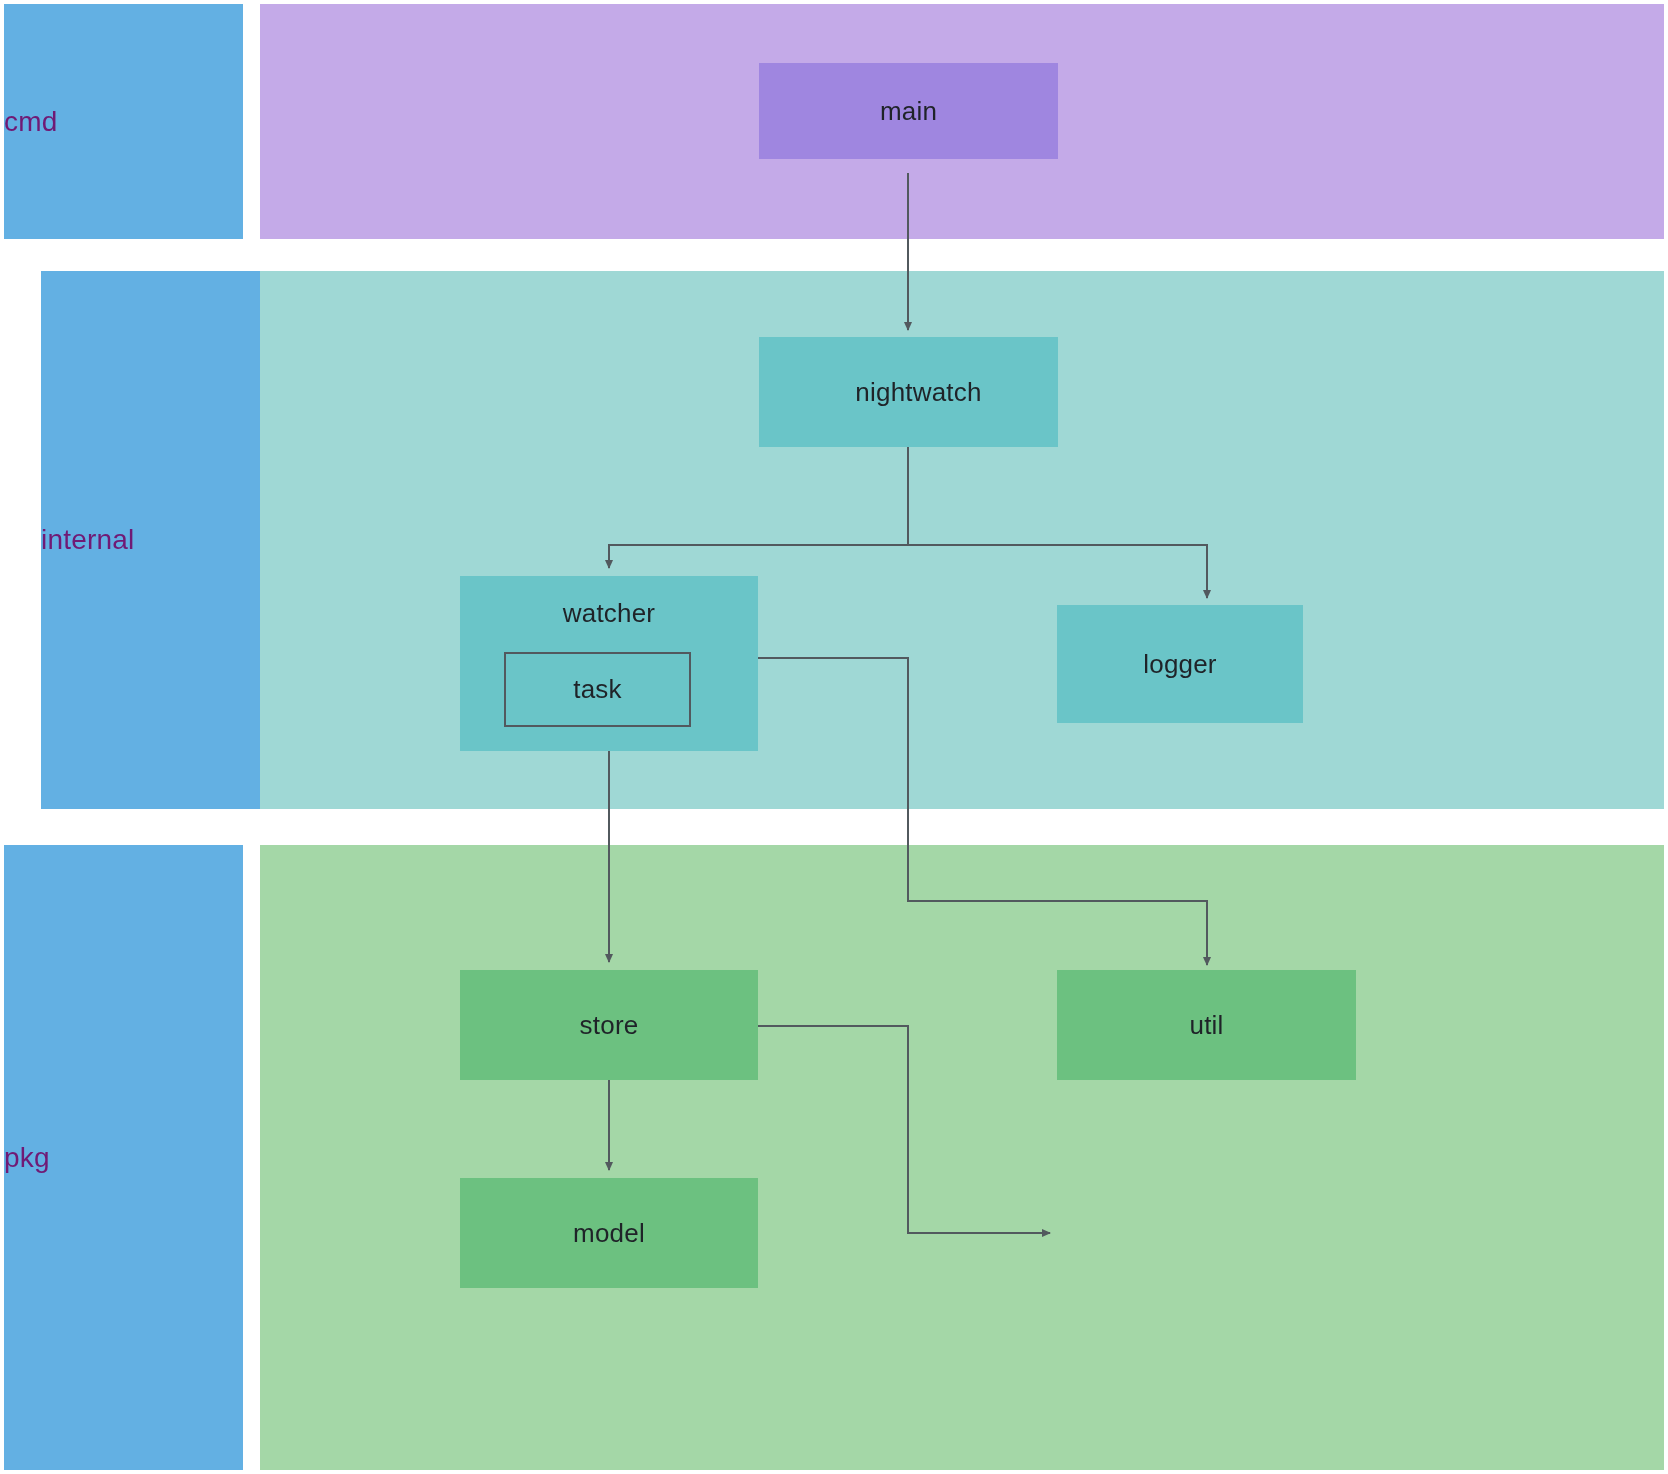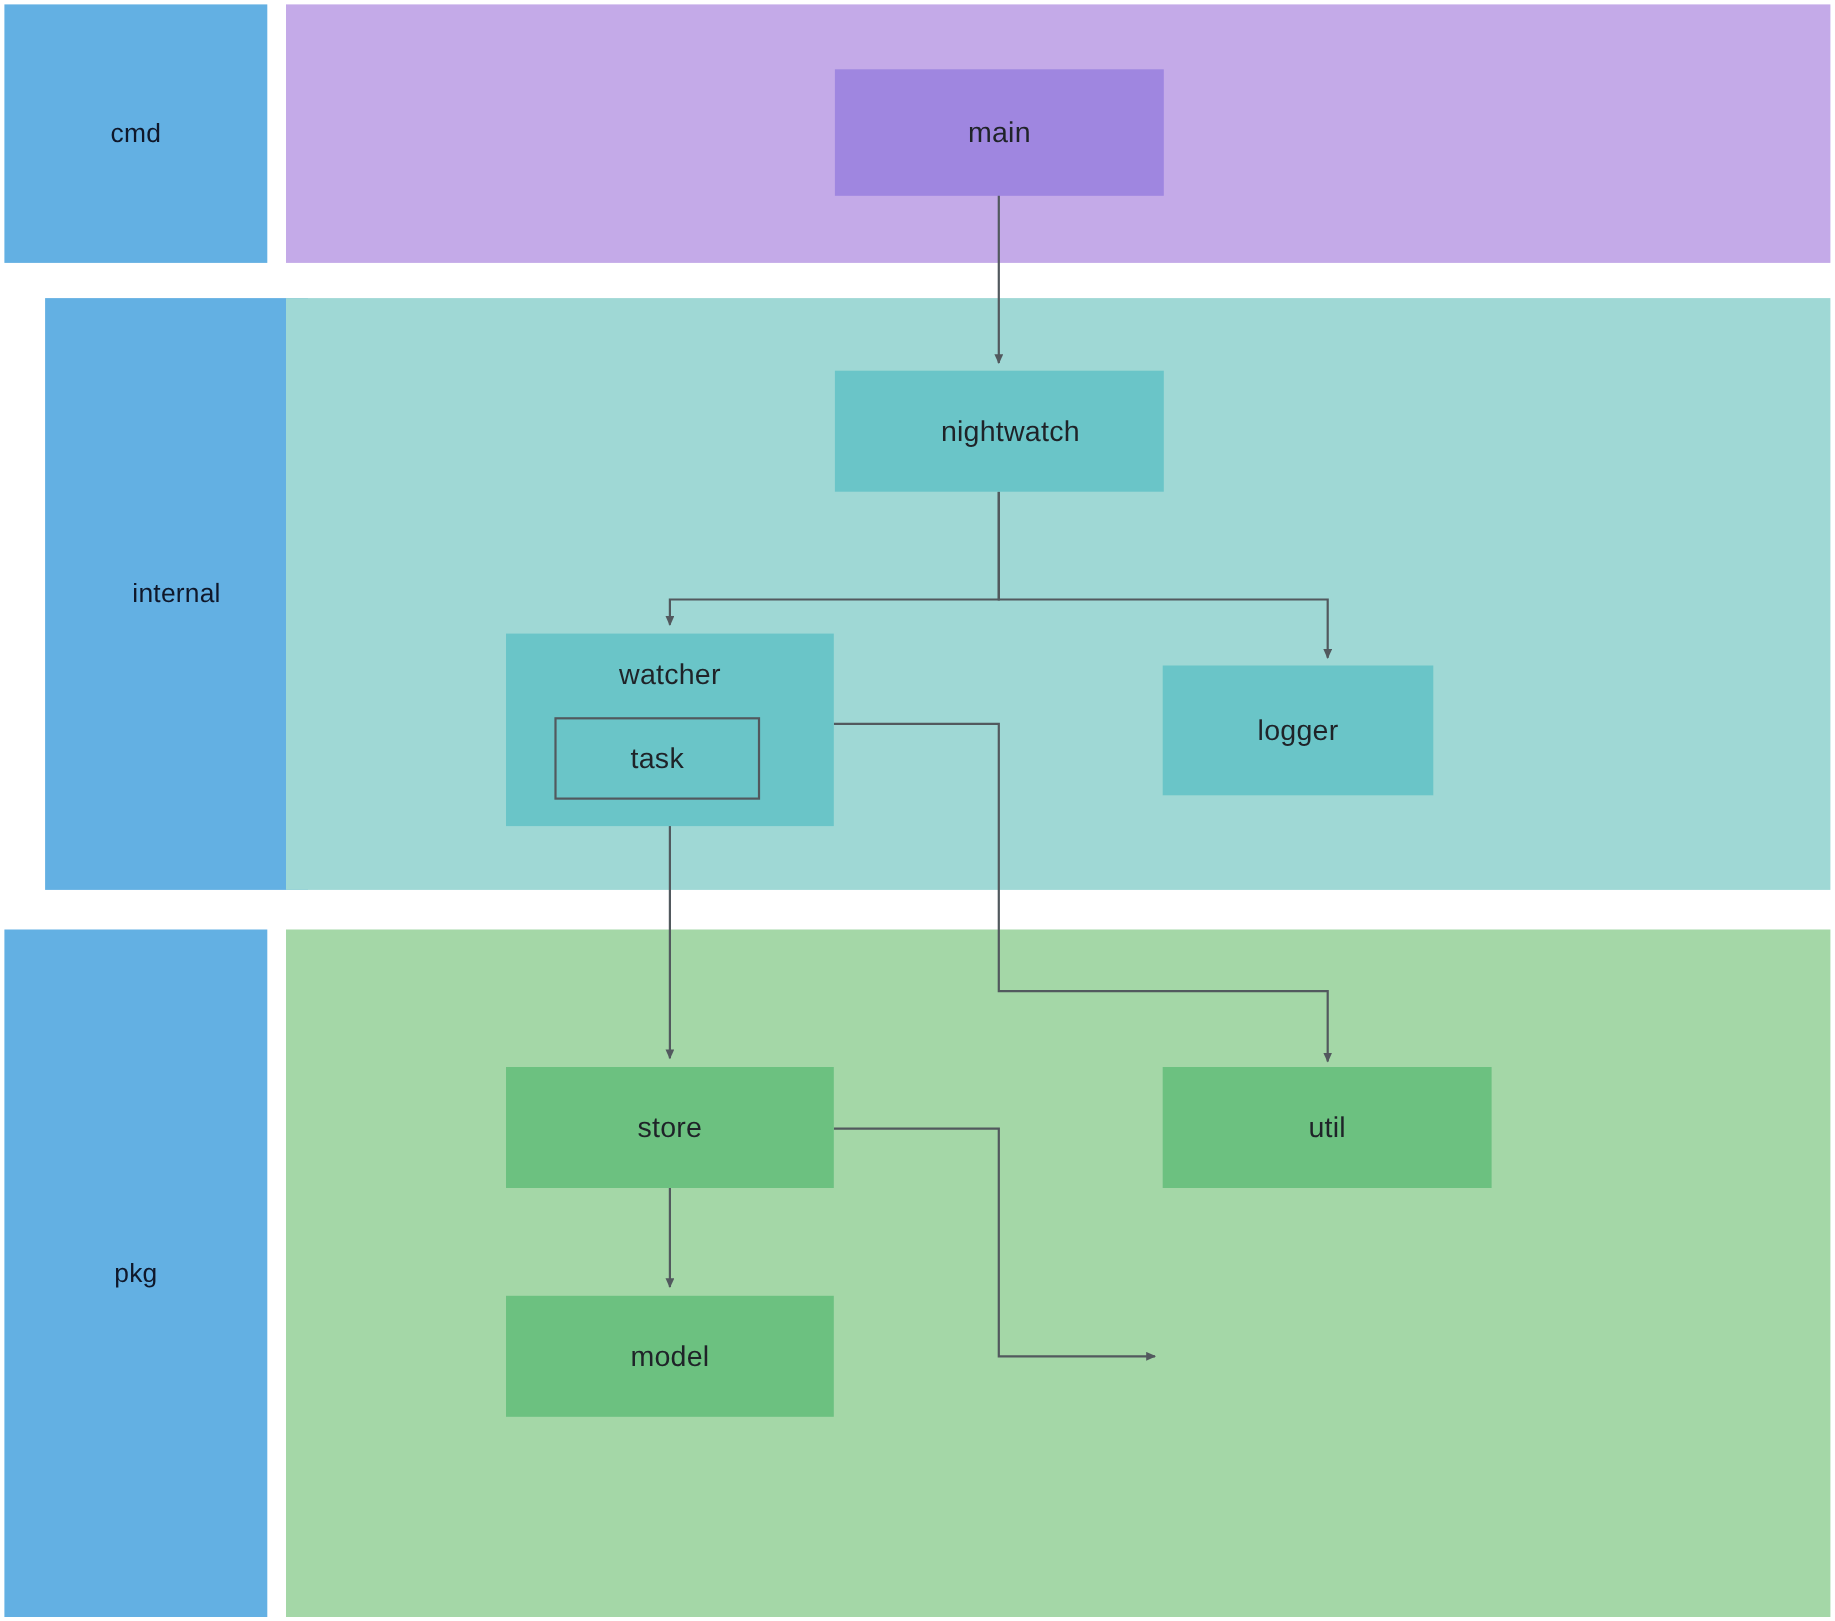--- a/index.html
+++ b/index.html
@@ -12,23 +12,22 @@
     width: 1668px;
     height: 1474px;
     background: #ffffff;
     font-family: "Liberation Sans", sans-serif;
     overflow: hidden;
   }
   .lane-label {
     position: absolute;
     display: flex;
     align-items: center;
-    justify-content: center;
-    color: #0f172a;
-    font-size: 24px;
+    color: #701a75;
+    font-size: 28px;
     letter-spacing: 0.2px;
     box-sizing: border-box;
   }
   .cluster {
     position: absolute;
     box-sizing: border-box;
   }
   .node {
     position: absolute;
     display: flex;
@@ -93,21 +92,21 @@
 
     <path d="M758,658 L908,658 L908,901 L1207,901 L1207,965" fill="none" stroke="#52595e" stroke-width="2" marker-end="url(#arrow)"></path>
 
     <path d="M609,724 L609,962" fill="none" stroke="#52595e" stroke-width="2" marker-end="url(#arrow)"></path>
 
     <path d="M609,1080 L609,1170" fill="none" stroke="#52595e" stroke-width="2" marker-end="url(#arrow)"></path>
 
     <path d="M758,1026 L908,1026 L908,1233 L1050,1233" fill="none" stroke="#52595e" stroke-width="2" marker-end="url(#arrow)"></path>
   </svg>
 
-  <div class="node" style="left:759px; top:63px; width:299px; height:115px; background:#9f86e0;">
+  <div class="node" style="left:759px; top:63px; width:299px; height:96px; background:#9f86e0;">
     <span>main</span>
   </div>
 
   <div class="node" style="left:759px; top:337px; width:299px; height:110px; background:#6ac5c8;padding-left:20px;">
     <span>nightwatch</span>
   </div>
 
   <div class="node sub" style="left:460px; top:576px; width:298px; height:175px; background:#6ac5c8;">
     <span>watcher</span>
   </div>

